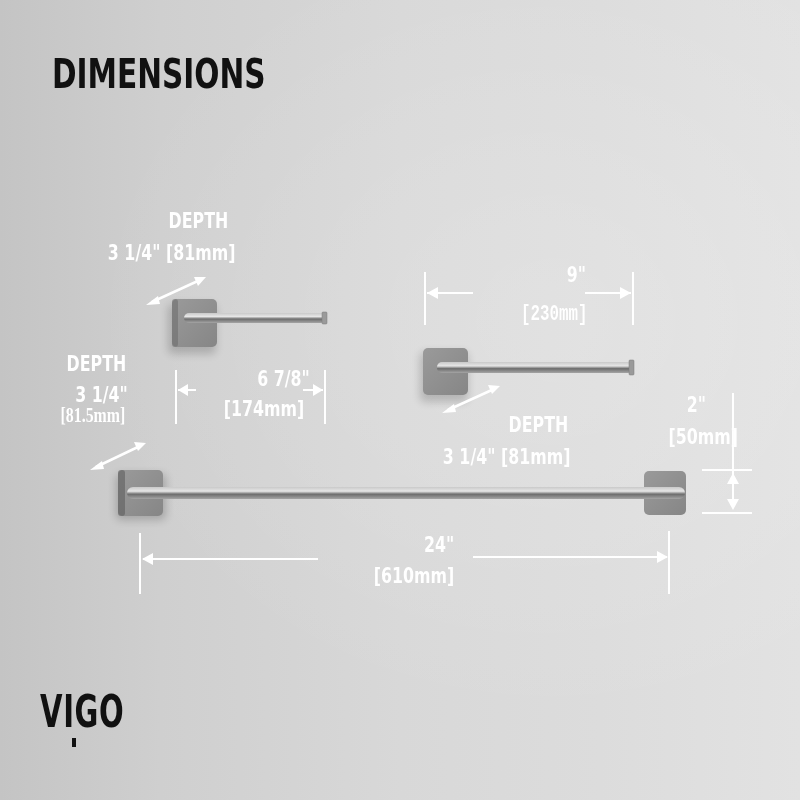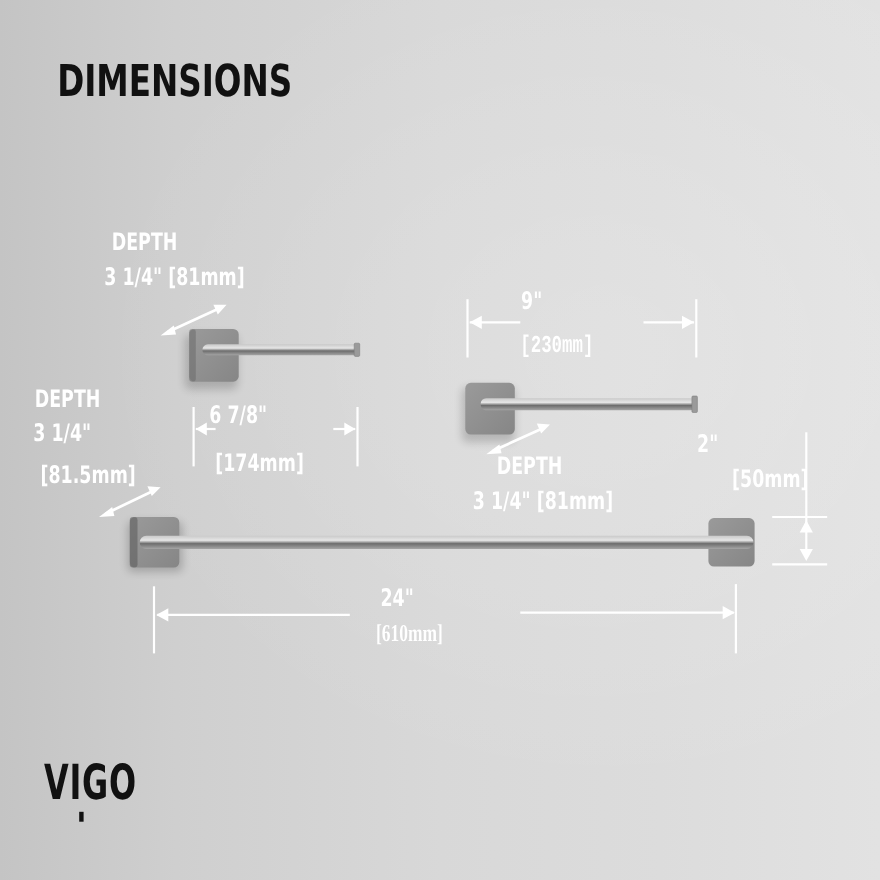--- a/index.html
+++ b/index.html
@@ -14,21 +14,21 @@
     pointer-events: none;
   }
   .title {
     position: absolute; left: 52px; top: 54px;
     font-family: "DejaVu Sans", sans-serif; font-weight: bold;
     font-size: 40px; color: #111; letter-spacing: 0px;
     transform: scaleX(0.74); transform-origin: left top;
     line-height: 1;
   }
   .lbl {
-    position: absolute; color: #ffffff; text-align: left;
+    position: absolute; color: #ffffff; text-align: right;
     font-family: "DejaVu Sans", sans-serif; font-weight: bold;
     font-size: 22px; line-height: 30px;
     text-shadow: 0 0 1px rgba(0,0,0,0.05);
   }
   .lbl .inner { display: inline-block; transform: scaleX(0.72); transform-origin: center top; white-space: nowrap; }
   svg.overlay { position: absolute; left: 0; top: 0; }
   .logo {
     position: absolute; left: 40px; top: 690px;
     font-family: "DejaVu Sans", sans-serif; font-weight: bold;
     font-size: 44px; color: #111; line-height: 1;
@@ -136,21 +136,21 @@
 
 <div class="lbl" style="left:90px; top:206px; width:150px;">
   <span class="inner">DEPTH</span>
 </div>
 <div class="lbl" style="left:70px; top:238px; width:190px;">
   <span class="inner">3 1/4" [81mm]</span>
 </div>
 <div class="lbl" style="left:180px; top:364px; width:140px;">
   <span class="inner">6 7/8"</span>
 </div>
-<div class="lbl" style="left:180px; top:394px; width:140px;margin-top:13px;">
+<div class="lbl" style="left:180px; top:394px; width:140px;">
   <span class="inner">[174mm]</span>
 </div>
 
 <div class="lbl" style="left:470px; top:260px; width:120px;">
   <span class="inner">9"</span>
 </div>
 <div class="lbl" style="left:460px; top:300px; width:140px;font-family:Liberation Mono, monospace;">
   <span class="inner">[230mm]</span>
 </div>
 <div class="lbl" style="left:440px; top:410px; width:140px;">
@@ -159,27 +159,27 @@
 <div class="lbl" style="left:405px; top:442px; width:190px;">
   <span class="inner">3 1/4" [81mm]</span>
 </div>
 
 <div class="lbl" style="left:20px; top:349px; width:118px;">
   <span class="inner">DEPTH</span>
 </div>
 <div class="lbl" style="left:20px; top:380px; width:118px;">
   <span class="inner">3 1/4"</span>
 </div>
-<div class="lbl" style="left:20px; top:418px; width:118px;">
+<div class="lbl" style="left:20px; top:400px; width:118px;font-family:Liberation Serif, serif;">
   <span class="inner">[81.5mm]</span>
 </div>
 <div class="lbl" style="left:340px; top:530px; width:120px;">
   <span class="inner">24"</span>
 </div>
-<div class="lbl" style="left:330px; top:561px; width:140px;font-family:Liberation Serif, serif;">
+<div class="lbl" style="left:330px; top:561px; width:140px;">
   <span class="inner">[610mm]</span>
 </div>
 <div class="lbl" style="left:630px; top:390px; width:80px;">
   <span class="inner">2"</span>
 </div>
 <div class="lbl" style="left:652px; top:422px; width:100px;">
   <span class="inner">[50mm]</span>
 </div>
 
 <div class="logo">VIGO</div>

